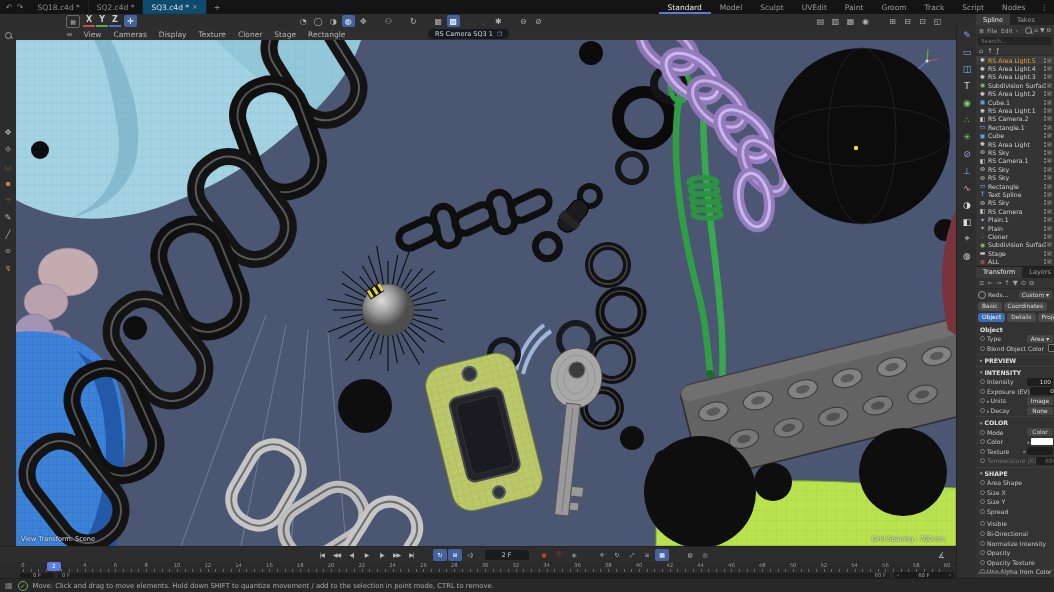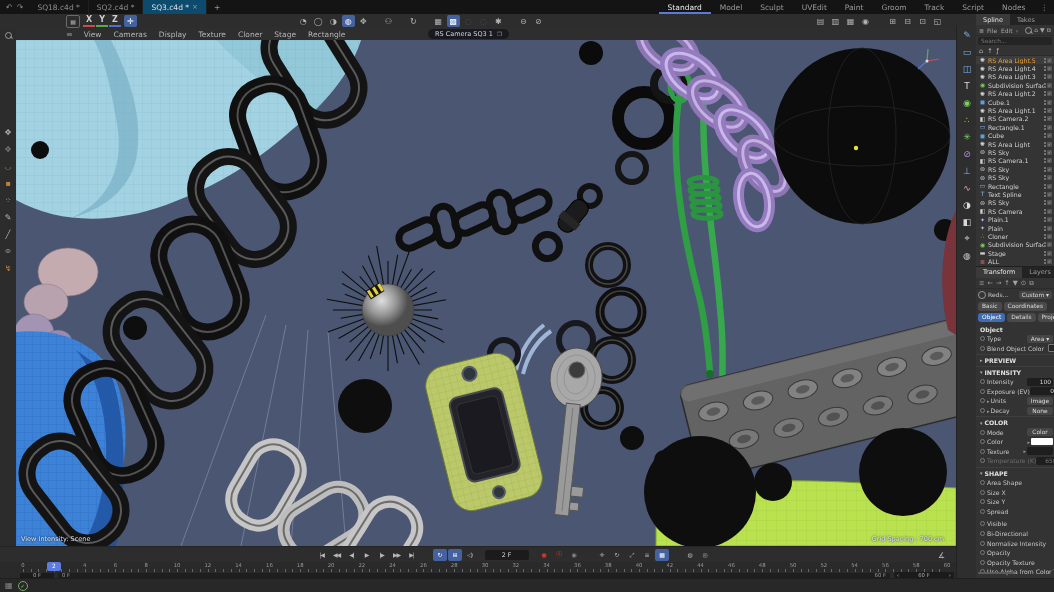--- a/index.html
+++ b/index.html
@@ -544,21 +544,21 @@
           <circle cx="616" cy="398" r="12"></circle>
             <circle cx="648" cy="420" r="10"></circle>
           <circle cx="684" cy="452" r="56"></circle>
             <circle cx="757" cy="442" r="19"></circle>
           <circle cx="887" cy="432" r="44"></circle>
             <circle cx="929" cy="190" r="11"></circle>
         </g>
 
         <path d="M940,170 C925,200 922,250 932,290 L940,295 Z" fill="#79333b"></path>
       </svg>
-      <div class="vt-label">View Intensity: Scene</div>
+      <div class="vt-label">View Transform: Scene</div>
       <div class="grid-label">Grid Spacing : 700 cm</div>
       <svg class="gizmo" viewBox="0 0 30 30">
         <line x1="15" y1="15" x2="27" y2="13" stroke="#d05050" stroke-width="1.2"></line>
         <line x1="15" y1="15" x2="16" y2="3" stroke="#58b050" stroke-width="1.2"></line>
         <line x1="15" y1="15" x2="6" y2="23" stroke="#5878d0" stroke-width="1.2"></line>
         <circle cx="15" cy="15" r="1.5" fill="#ddd"></circle>
       </svg>
     </div>
   </div>
 
@@ -1116,14 +1116,15 @@
     <div class="tl-spin">
       <span>‹</span>
         <span>60 F</span>
         <span>›</span>
     </div>
   </div>
 
   <div class="abs statusbar">
     <span class="sb-grid">▦</span>
     <span class="sb-check">✓</span>
+    <span>Move: Click and drag to move elements. Hold down SHIFT to quantize movement / add to the selection in point mode, CTRL to remove.</span>
   </div>
 </div>
 
 </body></html>

